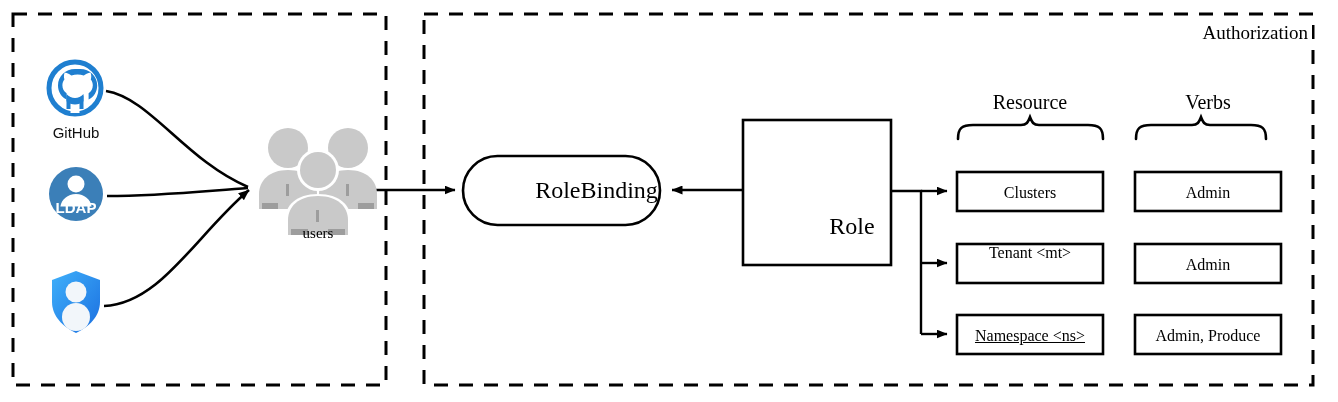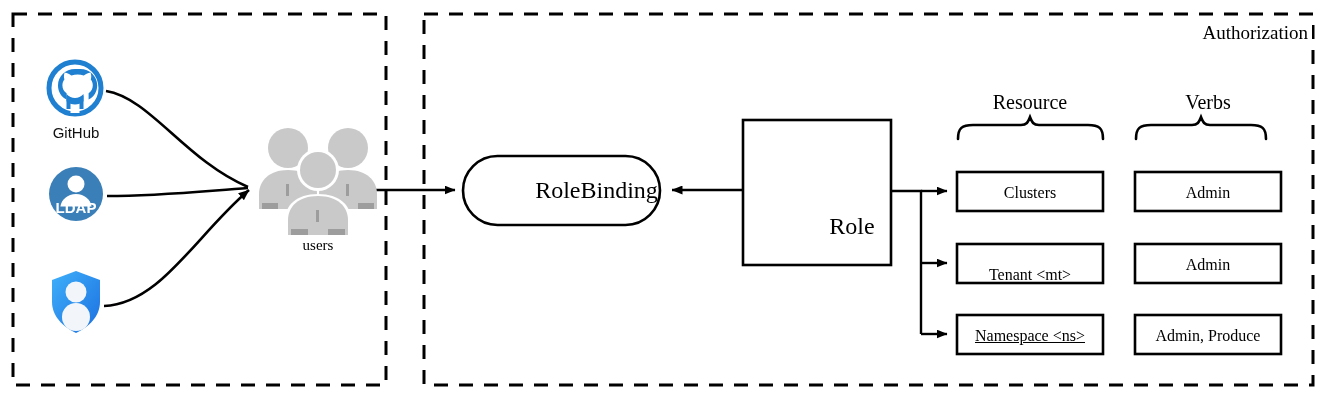--- a/index.html
+++ b/index.html
@@ -156,31 +156,31 @@
     </g>
   </svg>
 
 
   <div class="grp-label" style="right:26px; top:23px;">Authorization</div>
 
   <div class="node-text icon-cap" style="left:31px; top:125px; width:90px;">GitHub</div>
 
   <div class="node-text" style="left:46px; top:200px; width:60px; font-family:'Liberation Sans',sans-serif; font-size:15px; font-weight:700; color:#ffffff;">LDAP</div>
 
-  <div class="node-text users-cap" style="left:278px; top:238px; width:80px;">users</div>
+  <div class="node-text users-cap" style="left:278px; top:226px; width:80px;">users</div>
 
   <div class="node-text big-label" style="left:463px; top:178px; width:197px;">RoleBinding</div>
 
   <div class="node-text big-label" style="left:743px; top:180px; width:148px;margin-top:34px;">Role</div>
 
   <div class="node-text col-head" style="left:957px; top:92px; width:146px;">Resource</div>
 
   <div class="node-text col-head" style="left:1135px; top:92px; width:146px;">Verbs</div>
 
   <div class="node-text box-label" style="left:957px; top:185px; width:146px;">Clusters</div>
-  <div class="node-text box-label" style="left:957px; top:267px; width:146px;">Tenant &lt;mt&gt;</div>
+  <div class="node-text box-label" style="left:957px; top:245px; width:146px;">Tenant &lt;mt&gt;</div>
   <div class="node-text box-label" style="left:957px; top:328px; width:146px;text-decoration:underline;">Namespace &lt;ns&gt;</div>
 
   <div class="node-text box-label" style="left:1135px; top:185px; width:146px;">Admin</div>
   <div class="node-text box-label" style="left:1135px; top:257px; width:146px;">Admin</div>
   <div class="node-text box-label" style="left:1135px; top:328px; width:146px;">Admin, Produce</div>
 
 </div>
 
 </body></html>

